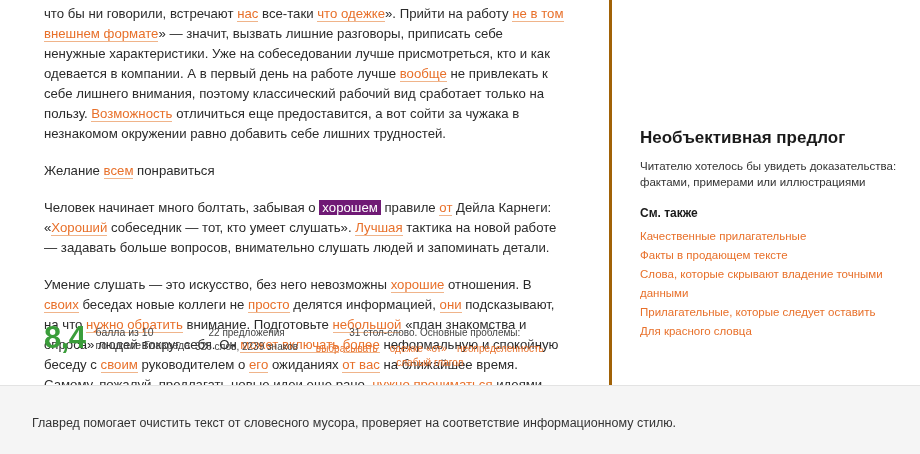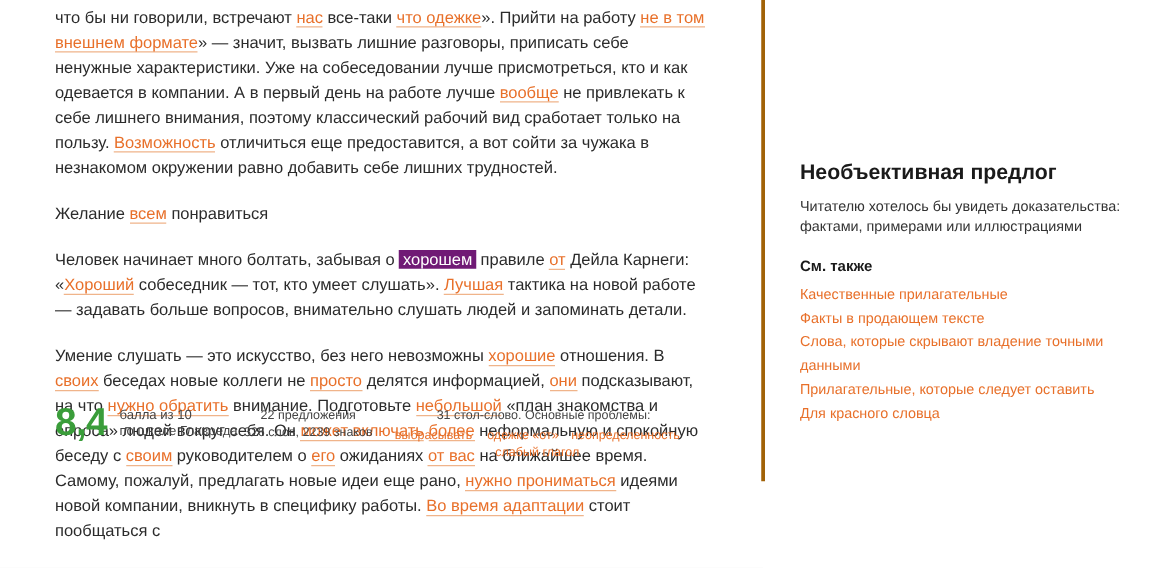--- a/index.html
+++ b/index.html
@@ -182,14 +182,17 @@
     <div class="sb-sub">См. также</div>
     <div class="sb-links" id="sblinks">
         <a href="#">Качественные прилагательные</a>
         <a href="#">Факты в продающем тексте</a>
         <a href="#">Слова, которые скрывают владение точными данными</a>
         <a href="#">Прилагательные, которые следует оставить</a>
         <a href="#">Для красного словца</a>
       </div>
   </div>
 
+  <div class="footer">
+    <div class="footer-inner">Главред помогает очистить текст от словесного мусора, проверяет на соответствие информационному стилю.</div>
+  </div>
 
 </div>
 
 </body></html>

